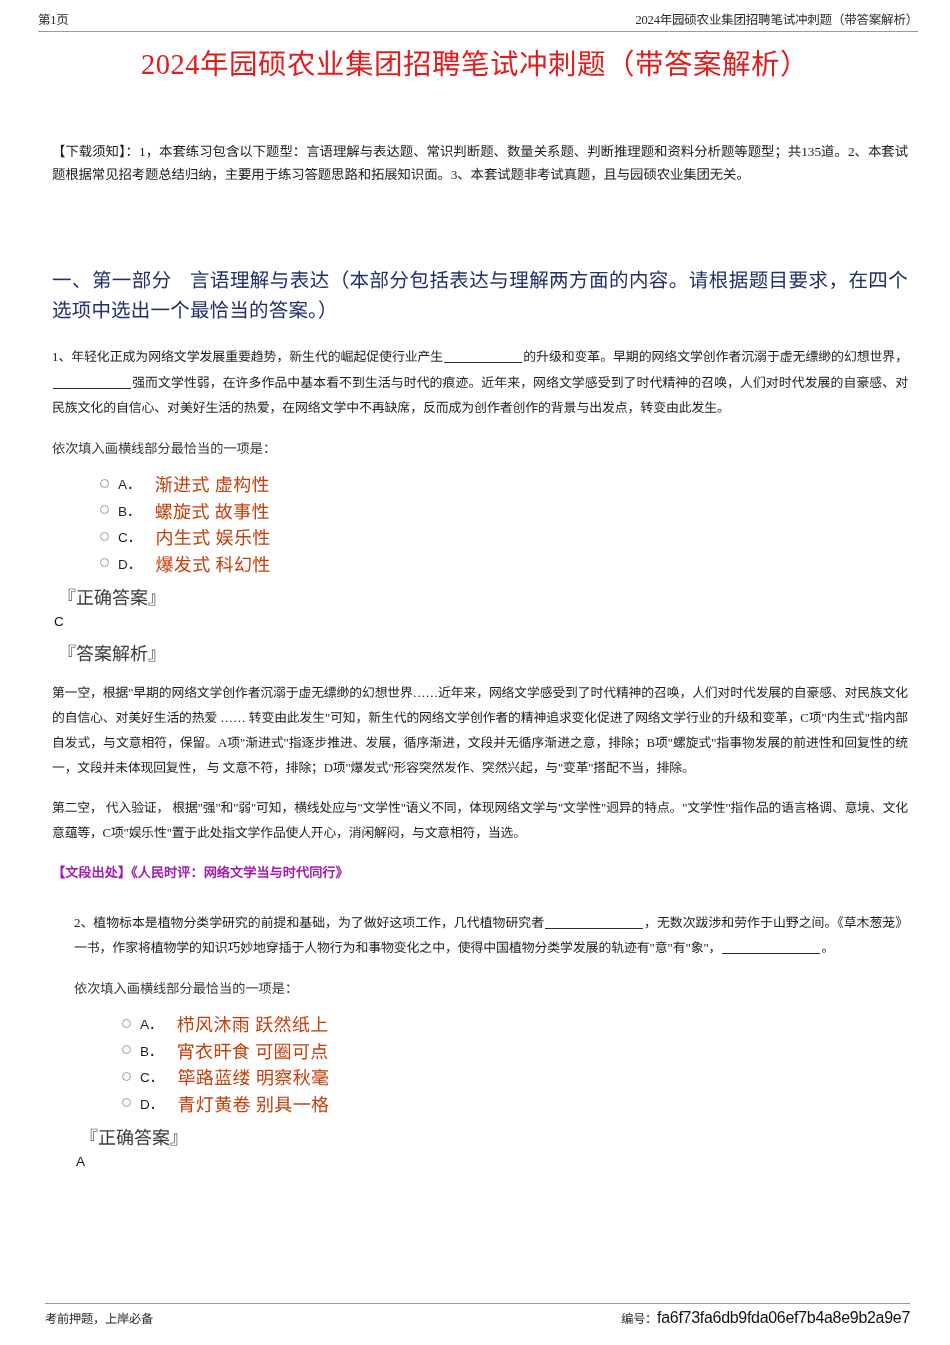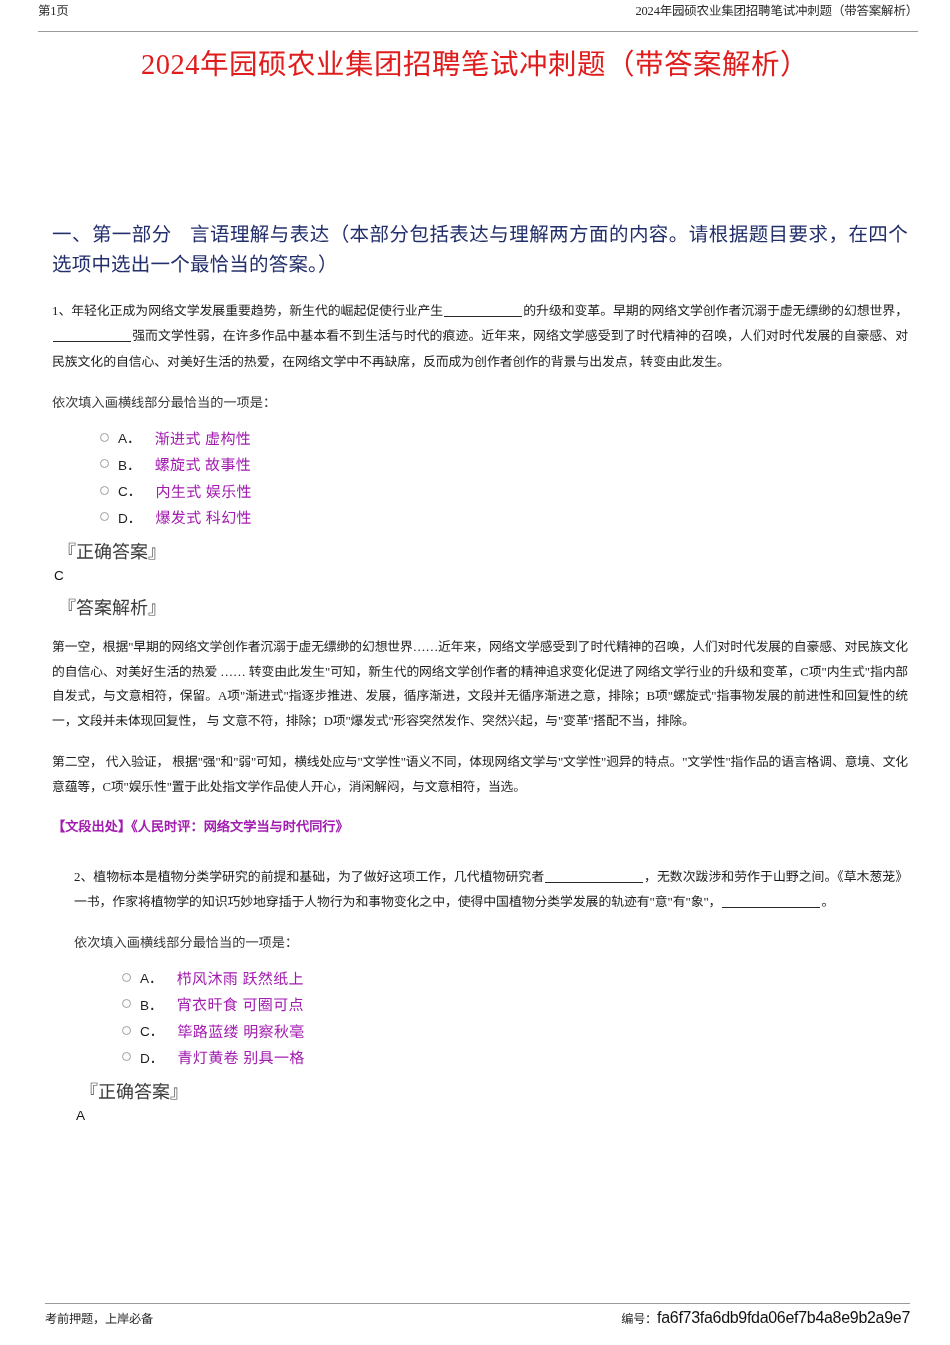--- a/index.html
+++ b/index.html
@@ -25,21 +25,21 @@
   }
 
   
   .page-header {
     position: absolute;
     top: 0;
     left: 38px;
     right: 32px;
     height: 28px;
     display: flex;
-    align-items: flex-start;
+    align-items: flex-end;
     justify-content: space-between;
     border-bottom: 1px solid #9a9a9a;
     padding-bottom: 3px;
     font-family: "Liberation Serif", "DejaVu Serif", serif;
     font-size: 12.5px;
     color: #2a2a2a;
     letter-spacing: -0.2px;
   }
   .page-header .hdr-left { white-space: nowrap; }
   .page-header .hdr-right { white-space: nowrap; }
@@ -138,22 +138,22 @@
   .opt-letter {
     font-family: "Liberation Sans", "DejaVu Sans", sans-serif;
     font-size: 13.6px;
     color: #1f1f1f;
     letter-spacing: 0;
     margin-right: 14px;
     white-space: nowrap;
   }
   .opt-text {
     font-family: "Liberation Serif", "DejaVu Serif", serif;
-    font-size: 15px;
-    color: #a21caf;
+    font-size: 18px;
+    color: #c2410c;
     white-space: nowrap;
     letter-spacing: 0.4px;
   }
 
   .label-line {
     margin-top: 9px;
     margin-left: 6px;
     font-size: 18px;
     color: #3c3c3c;
     line-height: 1.5;
@@ -215,20 +215,21 @@
 
   <div class="page-header">
     <span class="hdr-left">第1页</span>
     <span class="hdr-right">2024年园硕农业集团招聘笔试冲刺题（带答案解析）</span>
   </div>
 
   <div class="doc-title">2024年园硕农业集团招聘笔试冲刺题（带答案解析）</div>
 
   <div class="content">
 
+    <div class="notice">【下载须知】：1，本套练习包含以下题型：言语理解与表达题、常识判断题、数量关系题、判断推理题和资料分析题等题型；共135道。2、本套试题根据常见招考题总结归纳，主要用于练习答题思路和拓展知识面。3、本套试题非考试真题，且与园硕农业集团无关。</div>
 
     <div class="section-heading">
       <span>一、第一部分</span><span class="sec-gap"></span><span>言语理解与表达（本部分包括表达与理解两方面的内容。请根据题目要求，在四个选项中选出一个最恰当的答案。）</span>
     </div>
 
     <div class="qblock">
 
       <div class="qstem">
         <span>1、年轻化正成为网络文学发展重要趋势，新生代的崛起促使行业产生</span><span class="blank"></span><span>的升级和变革。早期的网络文学创作者沉溺于虚无缥缈的幻想世界，</span><span class="blank"></span><span>强而文学性弱，在许多作品中基本看不到生活与时代的痕迹。近年来，网络文学感受到了时代精神的召唤，人们对时代发展的自豪感、对民族文化的自信心、对美好生活的热爱，在网络文学中不再缺席，反而成为创作者创作的背景与出发点，转变由此发生。</span>
       </div>

